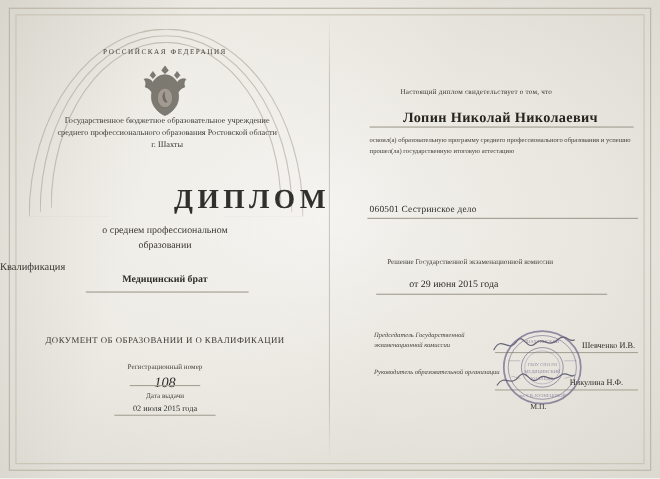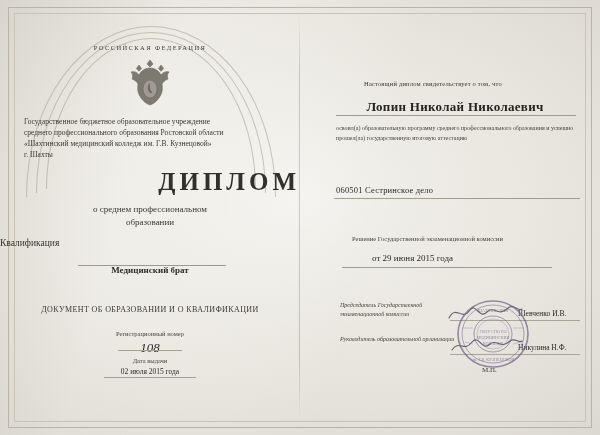--- a/index.html
+++ b/index.html
@@ -98,22 +98,22 @@
     top: 56px;
     width: 54px;
     height: 56px;
     opacity: 0.78;
   }
 
   #institution-block {
     position: absolute;
     left: 24px;
     right: 20px;
-    top: 116px;
-    text-align: left;
+    top: 104px;
+    text-align: center;
     font-size: 7.5px;
     line-height: 11px;
     color: #3a3832;
   }
   #institution-block div { white-space: nowrap; }
 
   #diploma-title {
     position: absolute;
     left: 0; right: 0;
     top: 168px;
@@ -139,21 +139,21 @@
     position: absolute;
     left: 0; right: 0;
     top: 238px;
     text-align: left;
     font-size: 9.5px;
     color: #35332e;
   }
   #qualification-value {
     position: absolute;
     left: 0; right: 0;
-    top: 265px;
+    top: 248px;
     text-align: center;
     font-size: 9px;
     color: #2f2d2a;
     font-weight: bold;
   }
   #qualification-underline {
     position: absolute;
     left: 78px;
     width: 148px;
     top: 265px;
@@ -308,21 +308,21 @@
   #chair-role {
     left: 40px;
     top: 301px;
     width: 120px;
     font-size: 6px;
     line-height: 8.5px;
     font-style: italic;
     color: #45433b;
   }
   #chair-name {
-    left: 218px;
+    left: 229px;
     top: 309px;
     font-size: 7.5px;
     color: #2c2a26;
     text-align: center;
   }
   #chair-underline {
     position: absolute;
     left: 150px;
     width: 130px;
     top: 320px;
@@ -405,21 +405,20 @@
                  c-1 5 0 10 3 14 c3 4 6 6 9 7 c3 -1 6 -3 9 -7 c3 -4 4 -9 3 -14
                  c1 -2 3 -4 6 -5 c-1 -2 -1 -5 1 -7 c-3 -1 -6 0 -8 3 c-2 -4 -6 -7 -11 -7 z"></path>
       </g>
       <ellipse cx="27" cy="33" rx="7" ry="9" fill="#8d8478" stroke="#4a4740" stroke-width="0.6"></ellipse>
       <path d="M27 27 c-2.6 2 -3 6 -1 9 c1 1.4 2.6 1.8 3.4 0.6 c-2.4 -2 -2.8 -6 -2.4 -9.6 z" fill="#4a4740"></path>
     </svg>
 
     <div id="institution-block">
       <div>Государственное бюджетное образовательное учреждение</div>
       <div>среднего профессионального образования Ростовской области</div>
-      <div>«Шахтинский медицинский колледж им. Г.В. Кузнецовой»</div>
       <div>г. Шахты</div>
     </div>
 
     <div id="diploma-title">ДИПЛОМ</div>
 
     <div id="diploma-subtitle">
       <div>о среднем профессиональном</div>
       <div>образовании</div>
     </div>
 

